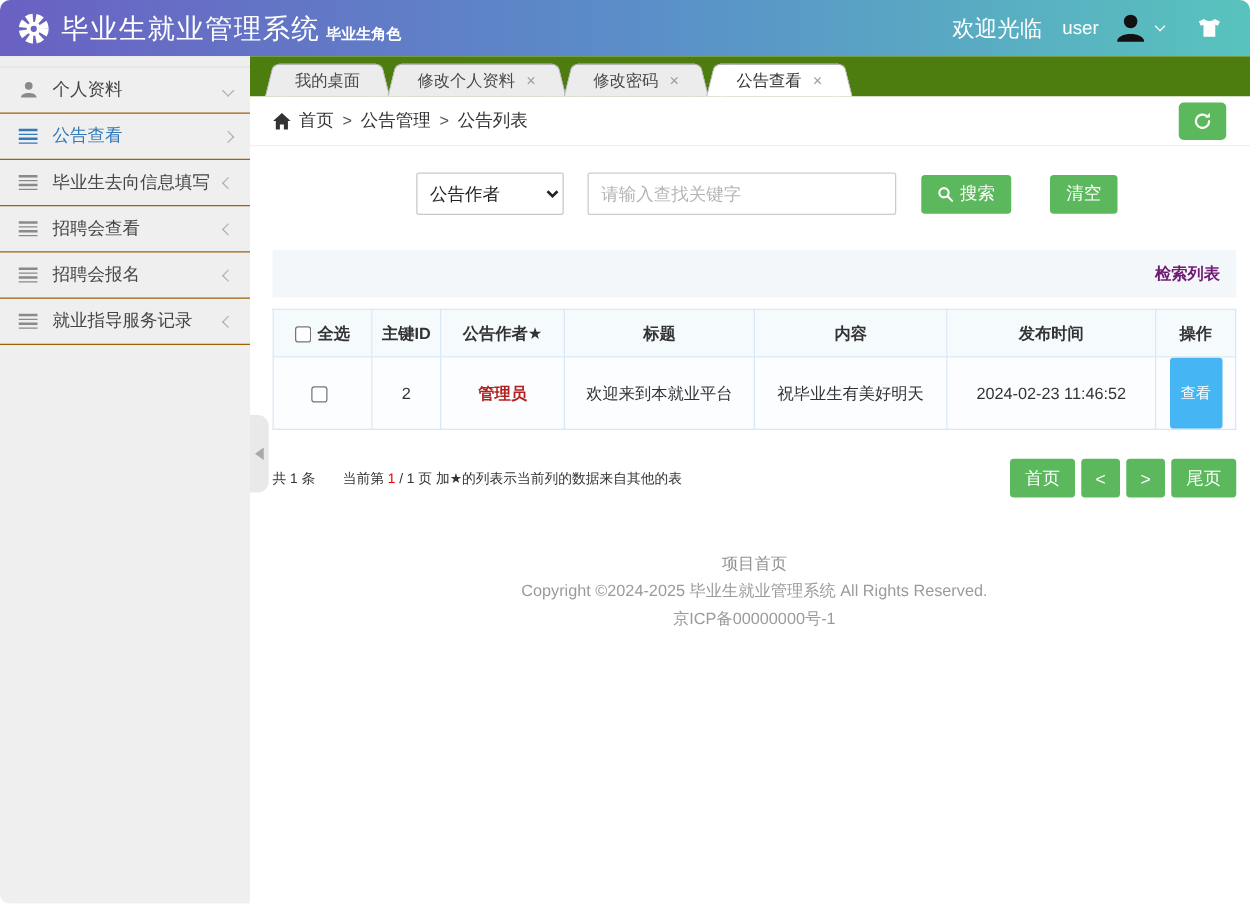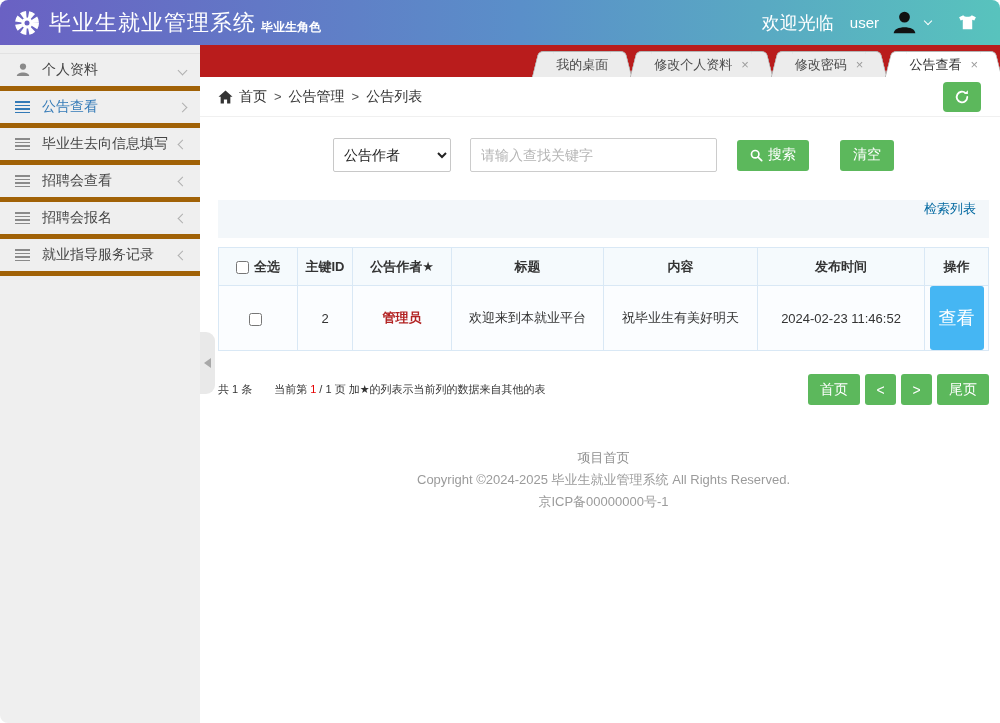--- a/index.html
+++ b/index.html
@@ -23,32 +23,32 @@
   .chev.right { transform:rotate(-45deg); }
   .chev.left  { transform:rotate(135deg); }
   .chev.white { border-color:#fff; width:6px; height:6px; margin:0 0 3px 7px; }
   .shirt { margin-left:26px; display:inline-flex; cursor:pointer; }
 
   
   .bodywrap { display:flex; height:678px; }
   .sidebar { width:200px; background:#efefef; padding-top:8px; flex:none; }
   .sidebar ul { list-style:none; border-top:1px solid #e2e2e2; }
   .sidebar li { height:37px; display:flex; align-items:center; padding:0 14px 0 15px;
-    border-bottom:5px solid #a16207; font-size:14px; color:#454545; cursor:pointer; }
+    border-bottom:1px solid #a16207; font-size:14px; color:#454545; cursor:pointer; }
   .sidebar li .mi { width:18px; margin-right:9px; display:inline-flex; color:#8a8a8a; }
   .sidebar li .lbl { flex:1; }
   .sidebar li.active { color:#337ab7; }
   .sidebar li.active .mi { color:#337ab7; }
   .icon-bars { display:inline-flex; flex-direction:column; gap:2px; }
   .icon-bars i { display:block; width:15px; height:1.5px; background:currentColor; }
 
   .main { flex:1; background:#fff; position:relative; }
 
   
-  .tabstrip { height:32px; background:#b91c1c; display:flex; align-items:flex-end; padding-left:13px;justify-content:flex-end; }
+  .tabstrip { height:32px; background:#4d7c0f; display:flex; align-items:flex-end; padding-left:13px; }
   .tab { position:relative; height:26px; line-height:26px; padding:0 13px; margin:0 10px;
     background:#ececec; border-top:1px solid #b4b4b4; font-size:13px; color:#4a4a4a; cursor:pointer; }
   .tab::before,.tab::after { content:""; position:absolute; top:-1px; bottom:0; width:15px; background:inherit; }
   .tab::before { left:-8px; transform:skewX(-14deg); border-left:1px solid #b4b4b4; border-top-left-radius:5px; border-top:1px solid #b4b4b4; }
   .tab::after  { right:-8px; transform:skewX(14deg); border-right:1px solid #b4b4b4; border-top-right-radius:5px; border-top:1px solid #b4b4b4; }
   .tab>span { position:relative; z-index:1; }
   .tab .x { color:#9c9c9c; font-size:13px; margin-left:9px; }
   .tab.active { background:#fff; color:#333; }
 
   
@@ -66,32 +66,32 @@
   .search-row select { width:118px; height:34px; font-size:14px; color:#222; border:1px solid #c8c8c8;
     border-radius:2px; padding:0 6px; background:#fff; font-family:inherit; }
   .search-row input { width:247px; height:34px; margin-left:7px; border:1px solid #ccc; border-radius:2px;
     padding:0 10px; font-size:14px; font-family:inherit; color:#333; }
   .search-row input::placeholder { color:#b5b5b5; }
   .btn-green { background:#5cb85c; color:#fff; border:none; border-radius:3px; height:31px;
     font-size:14px; font-family:inherit; display:inline-flex; align-items:center; justify-content:center; cursor:pointer; }
   .btn-search { margin-left:8px; padding:0 13px; gap:5px; }
   .btn-clear { margin-left:19px; padding:0 13px; }
 
-  .list-strip { margin-top:28px; height:38px; background:#f3f7fa; display:flex; 
-    justify-content:flex-end; padding-right:13px; font-size:13px; color:#0369a1; }
+  .list-strip { margin-top:28px; height:38px; background:#f3f7fa; display:flex; align-items:center;
+    justify-content:flex-end; padding-right:13px; font-size:13px; color:#701a75;font-weight:bold; }
 
   table.grid { margin-top:9px; width:770px; border-collapse:collapse; table-layout:fixed; }
   .grid th,.grid td { border:1px solid #d9e8f5; height:38px; text-align:center; font-size:13px; color:#333;
     overflow:hidden; white-space:nowrap; }
   .grid th { background:#f5fafd; font-weight:700; }
   .grid td { background:#fbfdff; }
   .grid .author { color:#b22222; font-weight:700; }
   .grid input[type=checkbox] { vertical-align:middle; margin-right:5px; }
   .btn-view { background:#45b6f3; color:#fff; border:none; border-radius:3px; padding:20px 9px;
-    font-size:18px; font-family:inherit; cursor:pointer; }
+    font-size:12px; font-family:inherit; cursor:pointer; }
 
   .pagerow { margin-top:23px; display:flex; align-items:center; }
   .pageinfo { font-size:11px; color:#333; }
   .pageinfo .seg { margin-right:22px; }
   .pageinfo .red { color:#e60000; margin:0 3px; }
   .pagebtns { margin-left:auto; display:flex; gap:5px; }
   .pagebtns .btn-green { height:31px; }
   .pg-wide { padding:0 12px; }
   .pg-sq { width:31px; }
 

